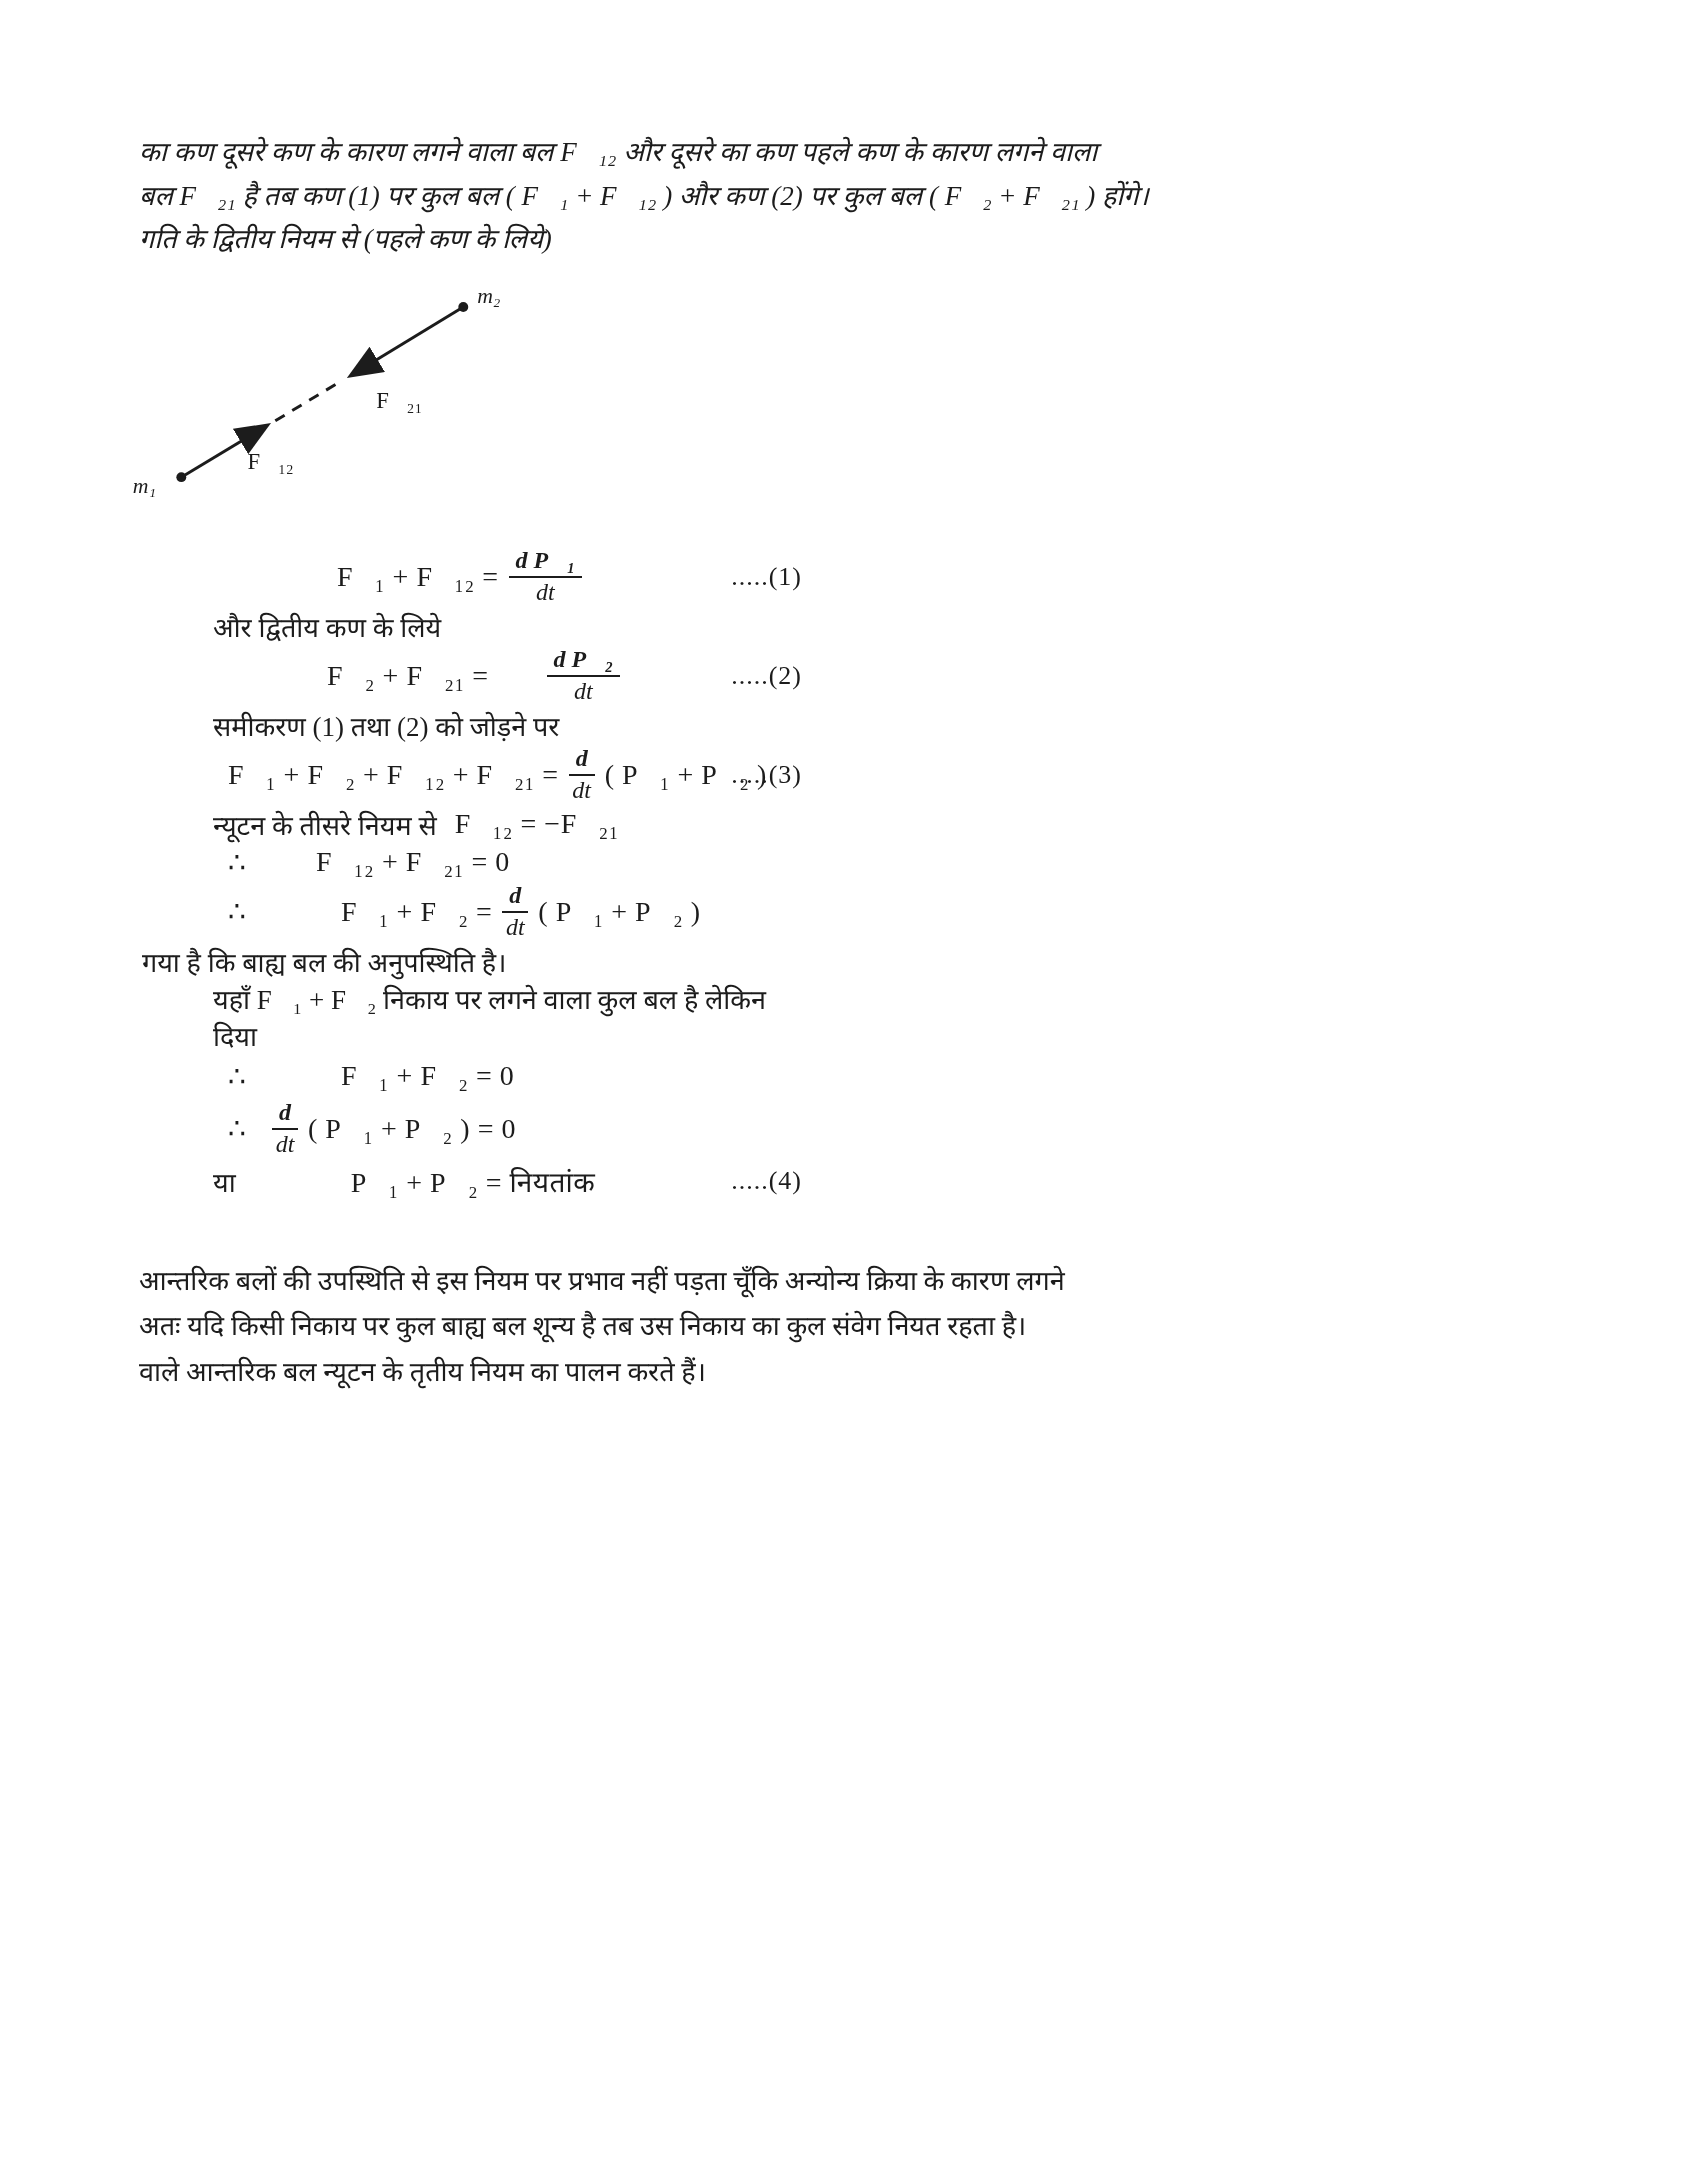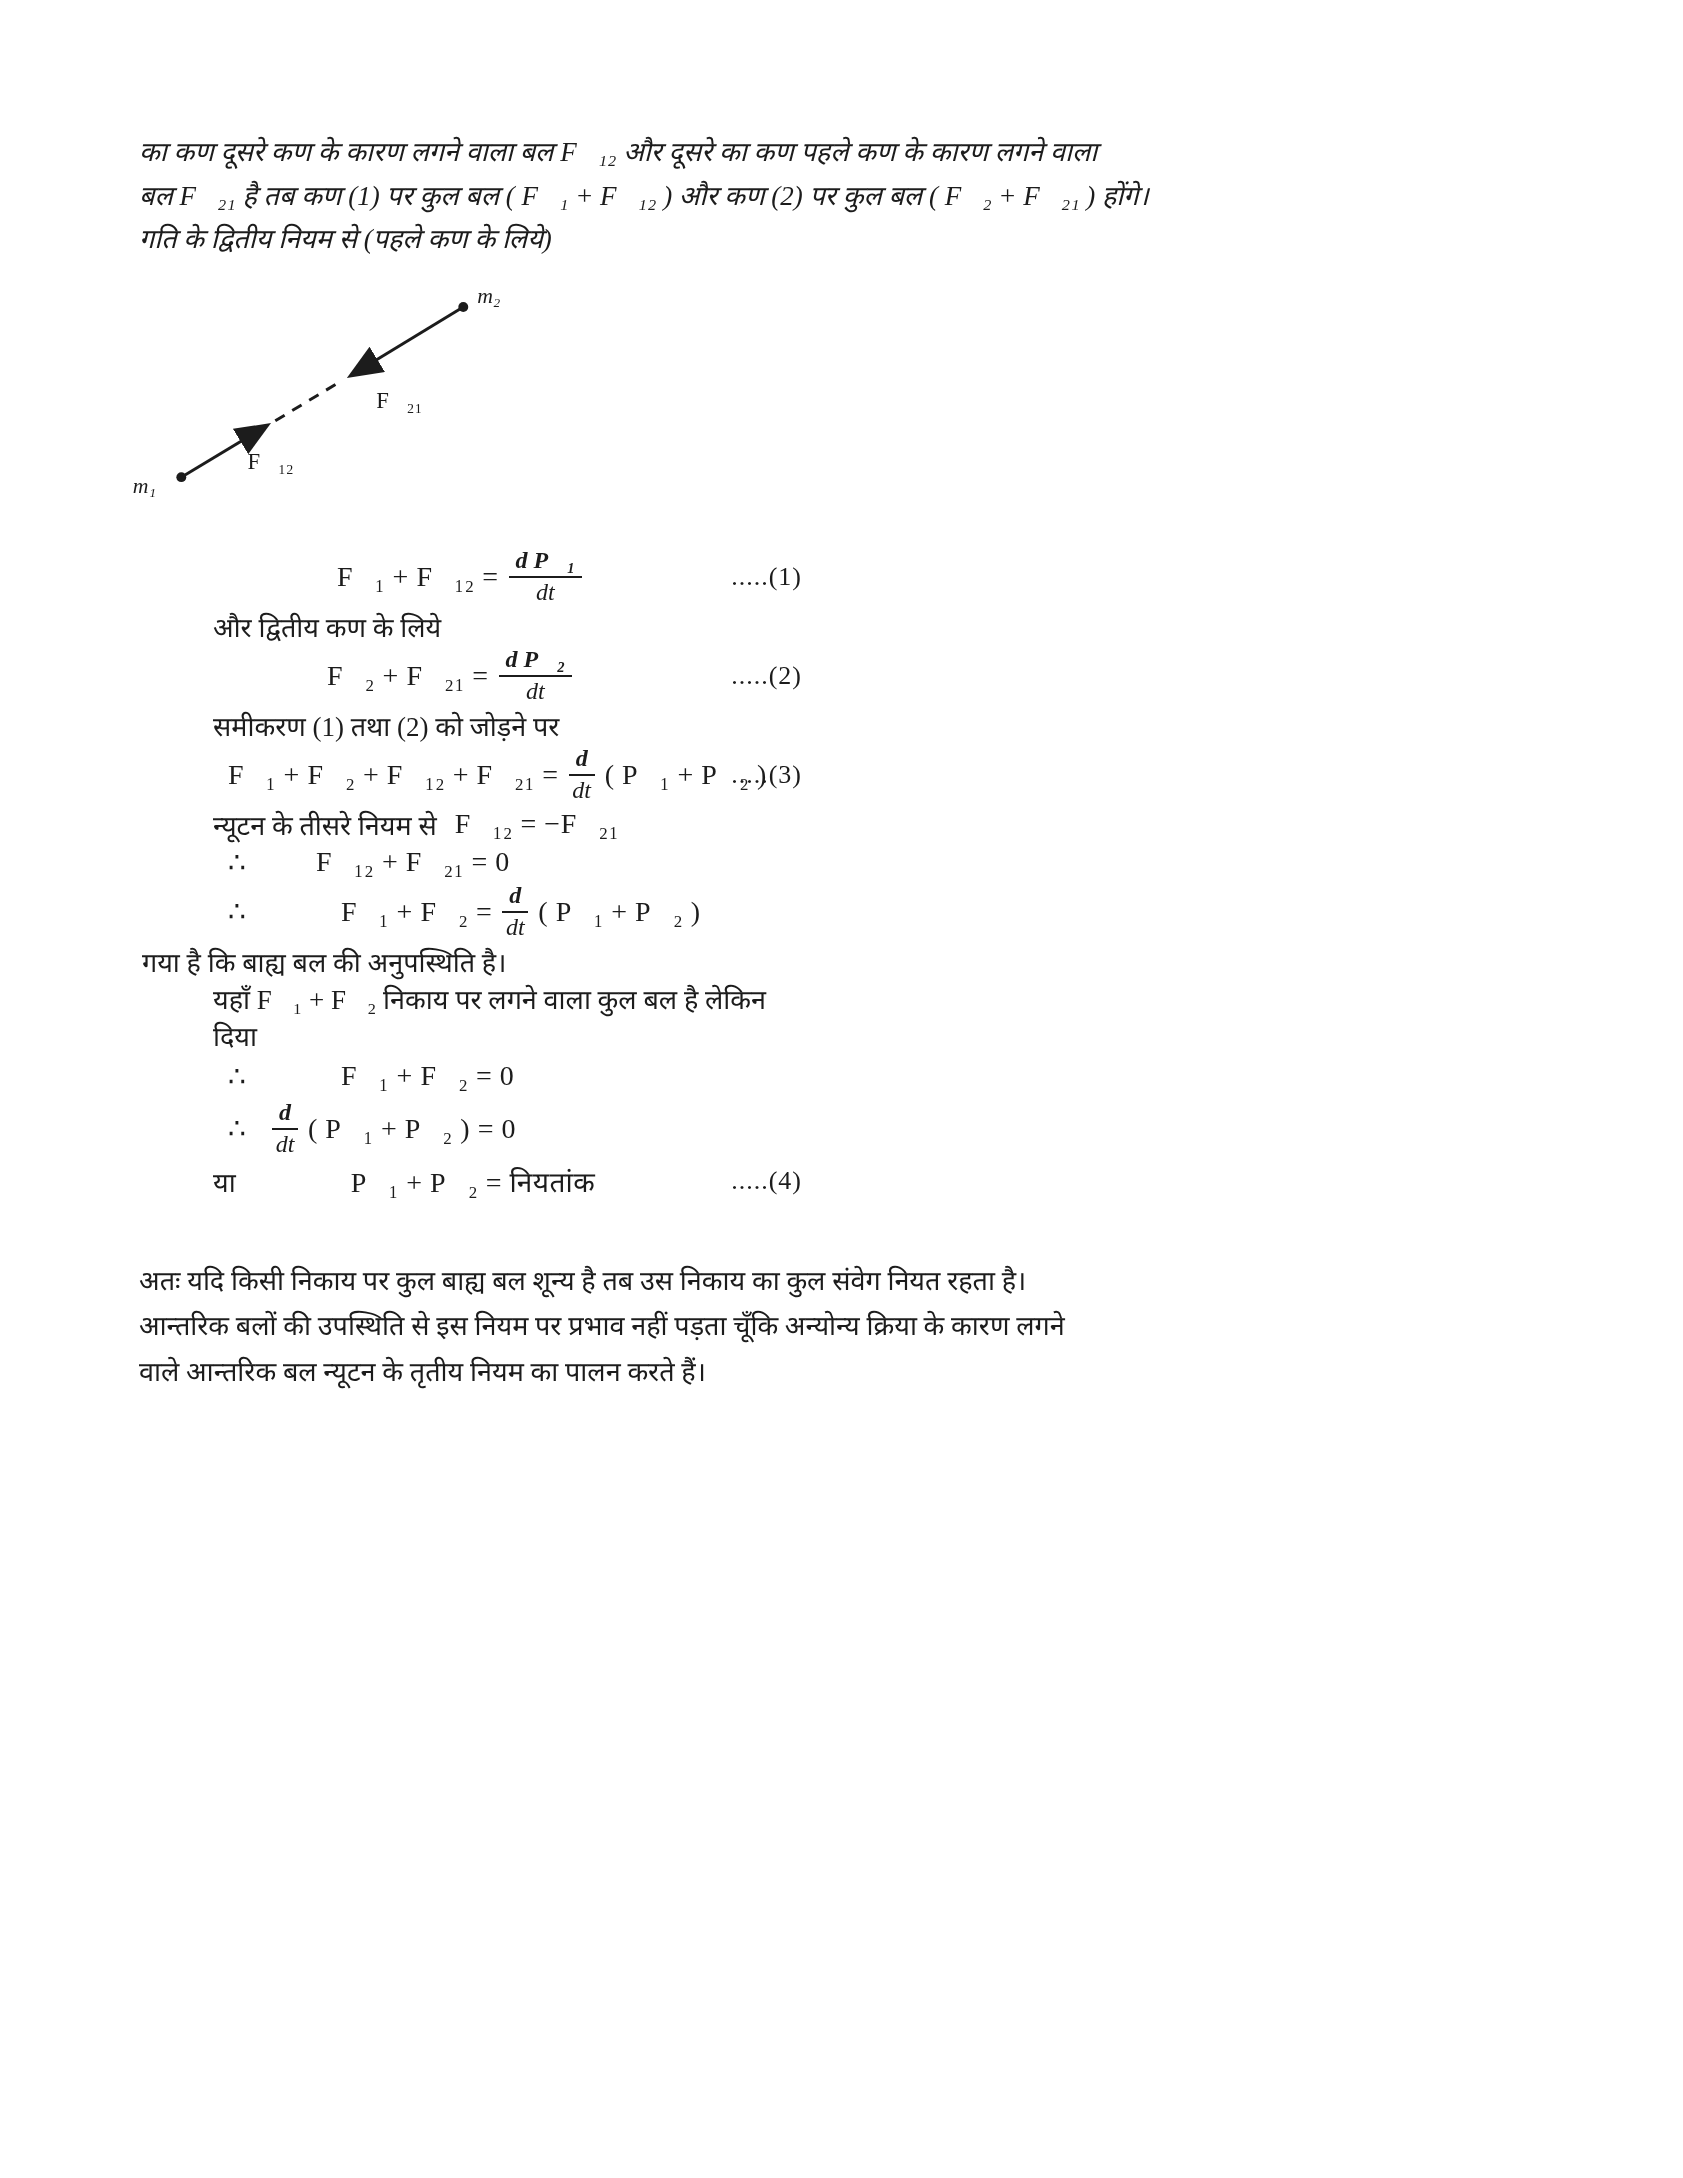--- a/index.html
+++ b/index.html
@@ -43,21 +43,21 @@
     font-style:italic;
   }
   .frac .num{border-bottom:2px solid #1c1c1c;padding:0 7px 1px;font-weight:bold;}
   .frac .den{padding-top:1px;}
   .tag{
     position:absolute;right:0;top:50%;transform:translateY(-50%);
     font-size:26px;letter-spacing:1px;white-space:nowrap;
   }
   .therefore{font-size:28px;width:34px;display:inline-block;}
   .pad15{padding-left:15px;}
-  .pad115{padding-left:114px;}
+  .pad115{padding-left:114px;gap:48px;}
   .pad125{padding-left:124px;}
   .gap55{margin-left:54px;}
   .gap80{margin-left:79px;}
   .gap18{margin-left:18px;}
   .gap110{margin-left:115px;}
   .outdent{margin-left:-71px;}
   
   .conclusion{
     position:absolute;left:139px;top:1259px;width:1049px;
     font-size:27px;line-height:1.68;
@@ -174,19 +174,19 @@
 
     <div class="row mid">
       <span>या</span>
       <span class="math gap110">P⃗₁ + P⃗₂   =   नियतांक</span>
       <span class="tag">.....(4)</span>
     </div>
 
   </div>
 
   <div class="conclusion">
+    <div class="tline">आन्तरिक बलों की उपस्थिति से इस नियम पर प्रभाव नहीं पड़ता चूँकि अन्योन्य क्रिया के कारण लगने</div>
     <div class="tline">अतः यदि किसी निकाय पर कुल बाह्य बल शून्य है तब उस निकाय का कुल संवेग नियत रहता है।</div>
-    <div class="tline">आन्तरिक बलों की उपस्थिति से इस नियम पर प्रभाव नहीं पड़ता चूँकि अन्योन्य क्रिया के कारण लगने</div>
     <div class="tline">वाले आन्तरिक बल न्यूटन के तृतीय नियम का पालन करते हैं।</div>
   </div>
 
 </div>
 
 
 </body></html>

